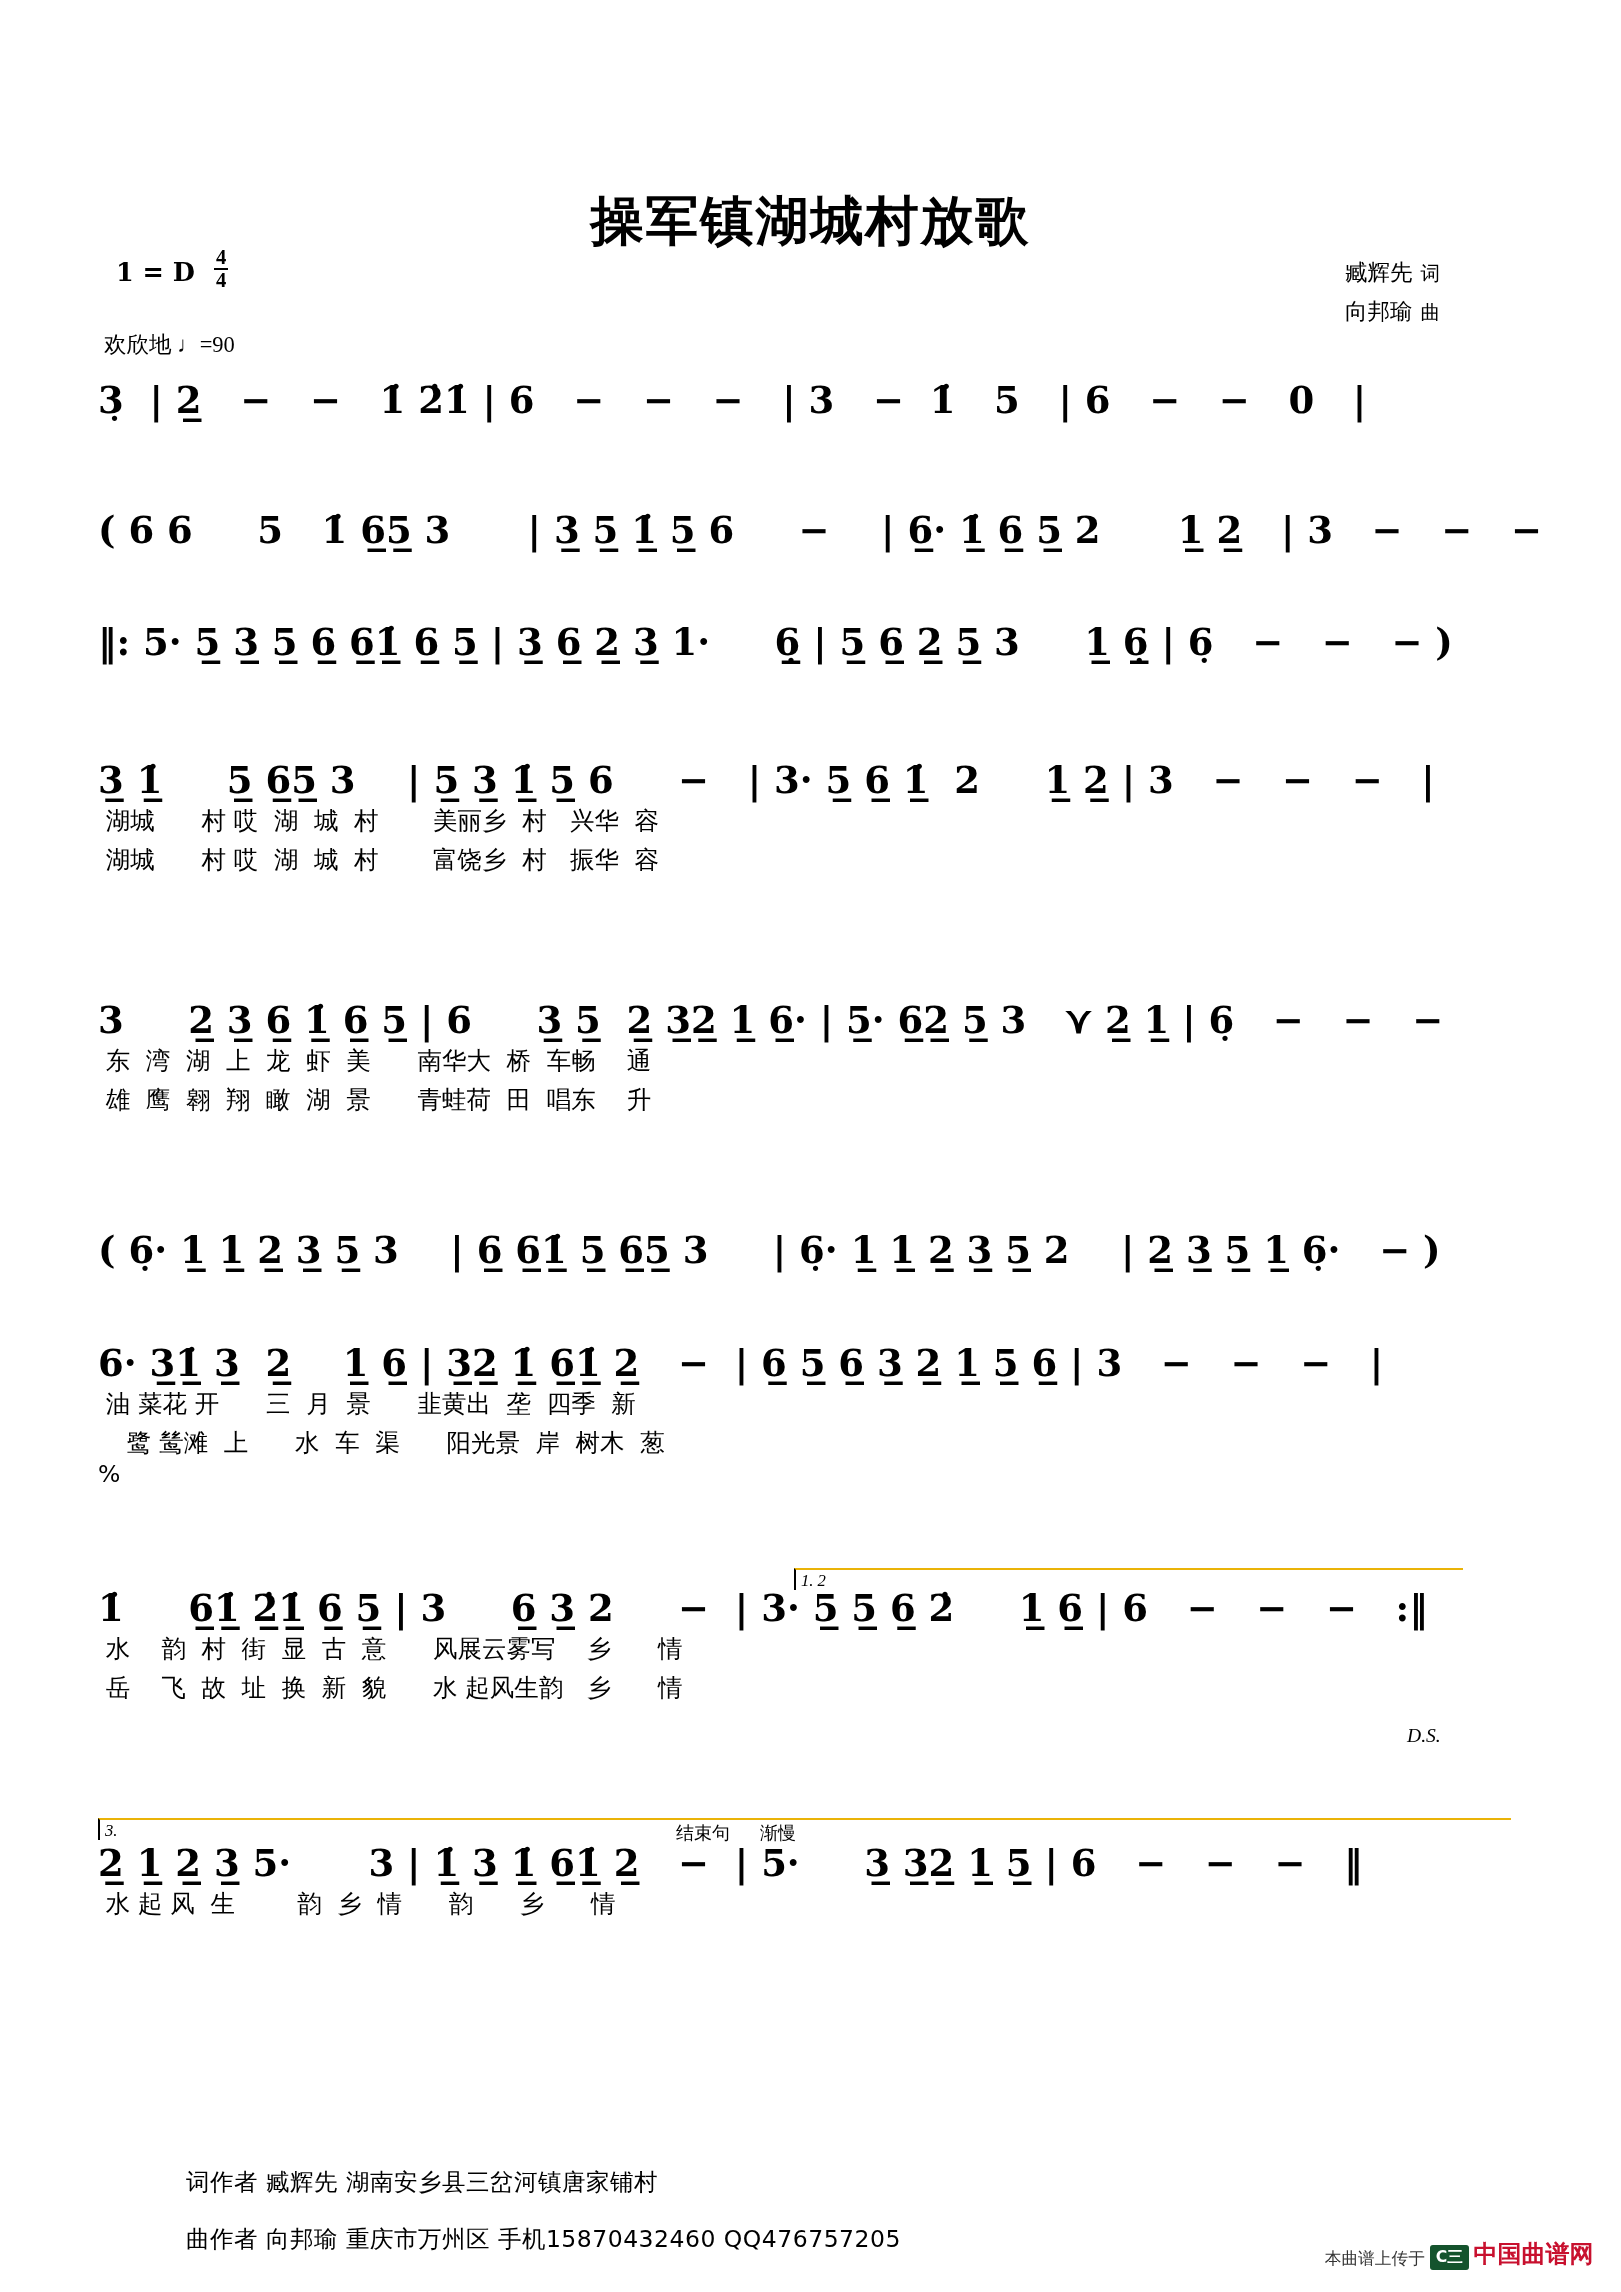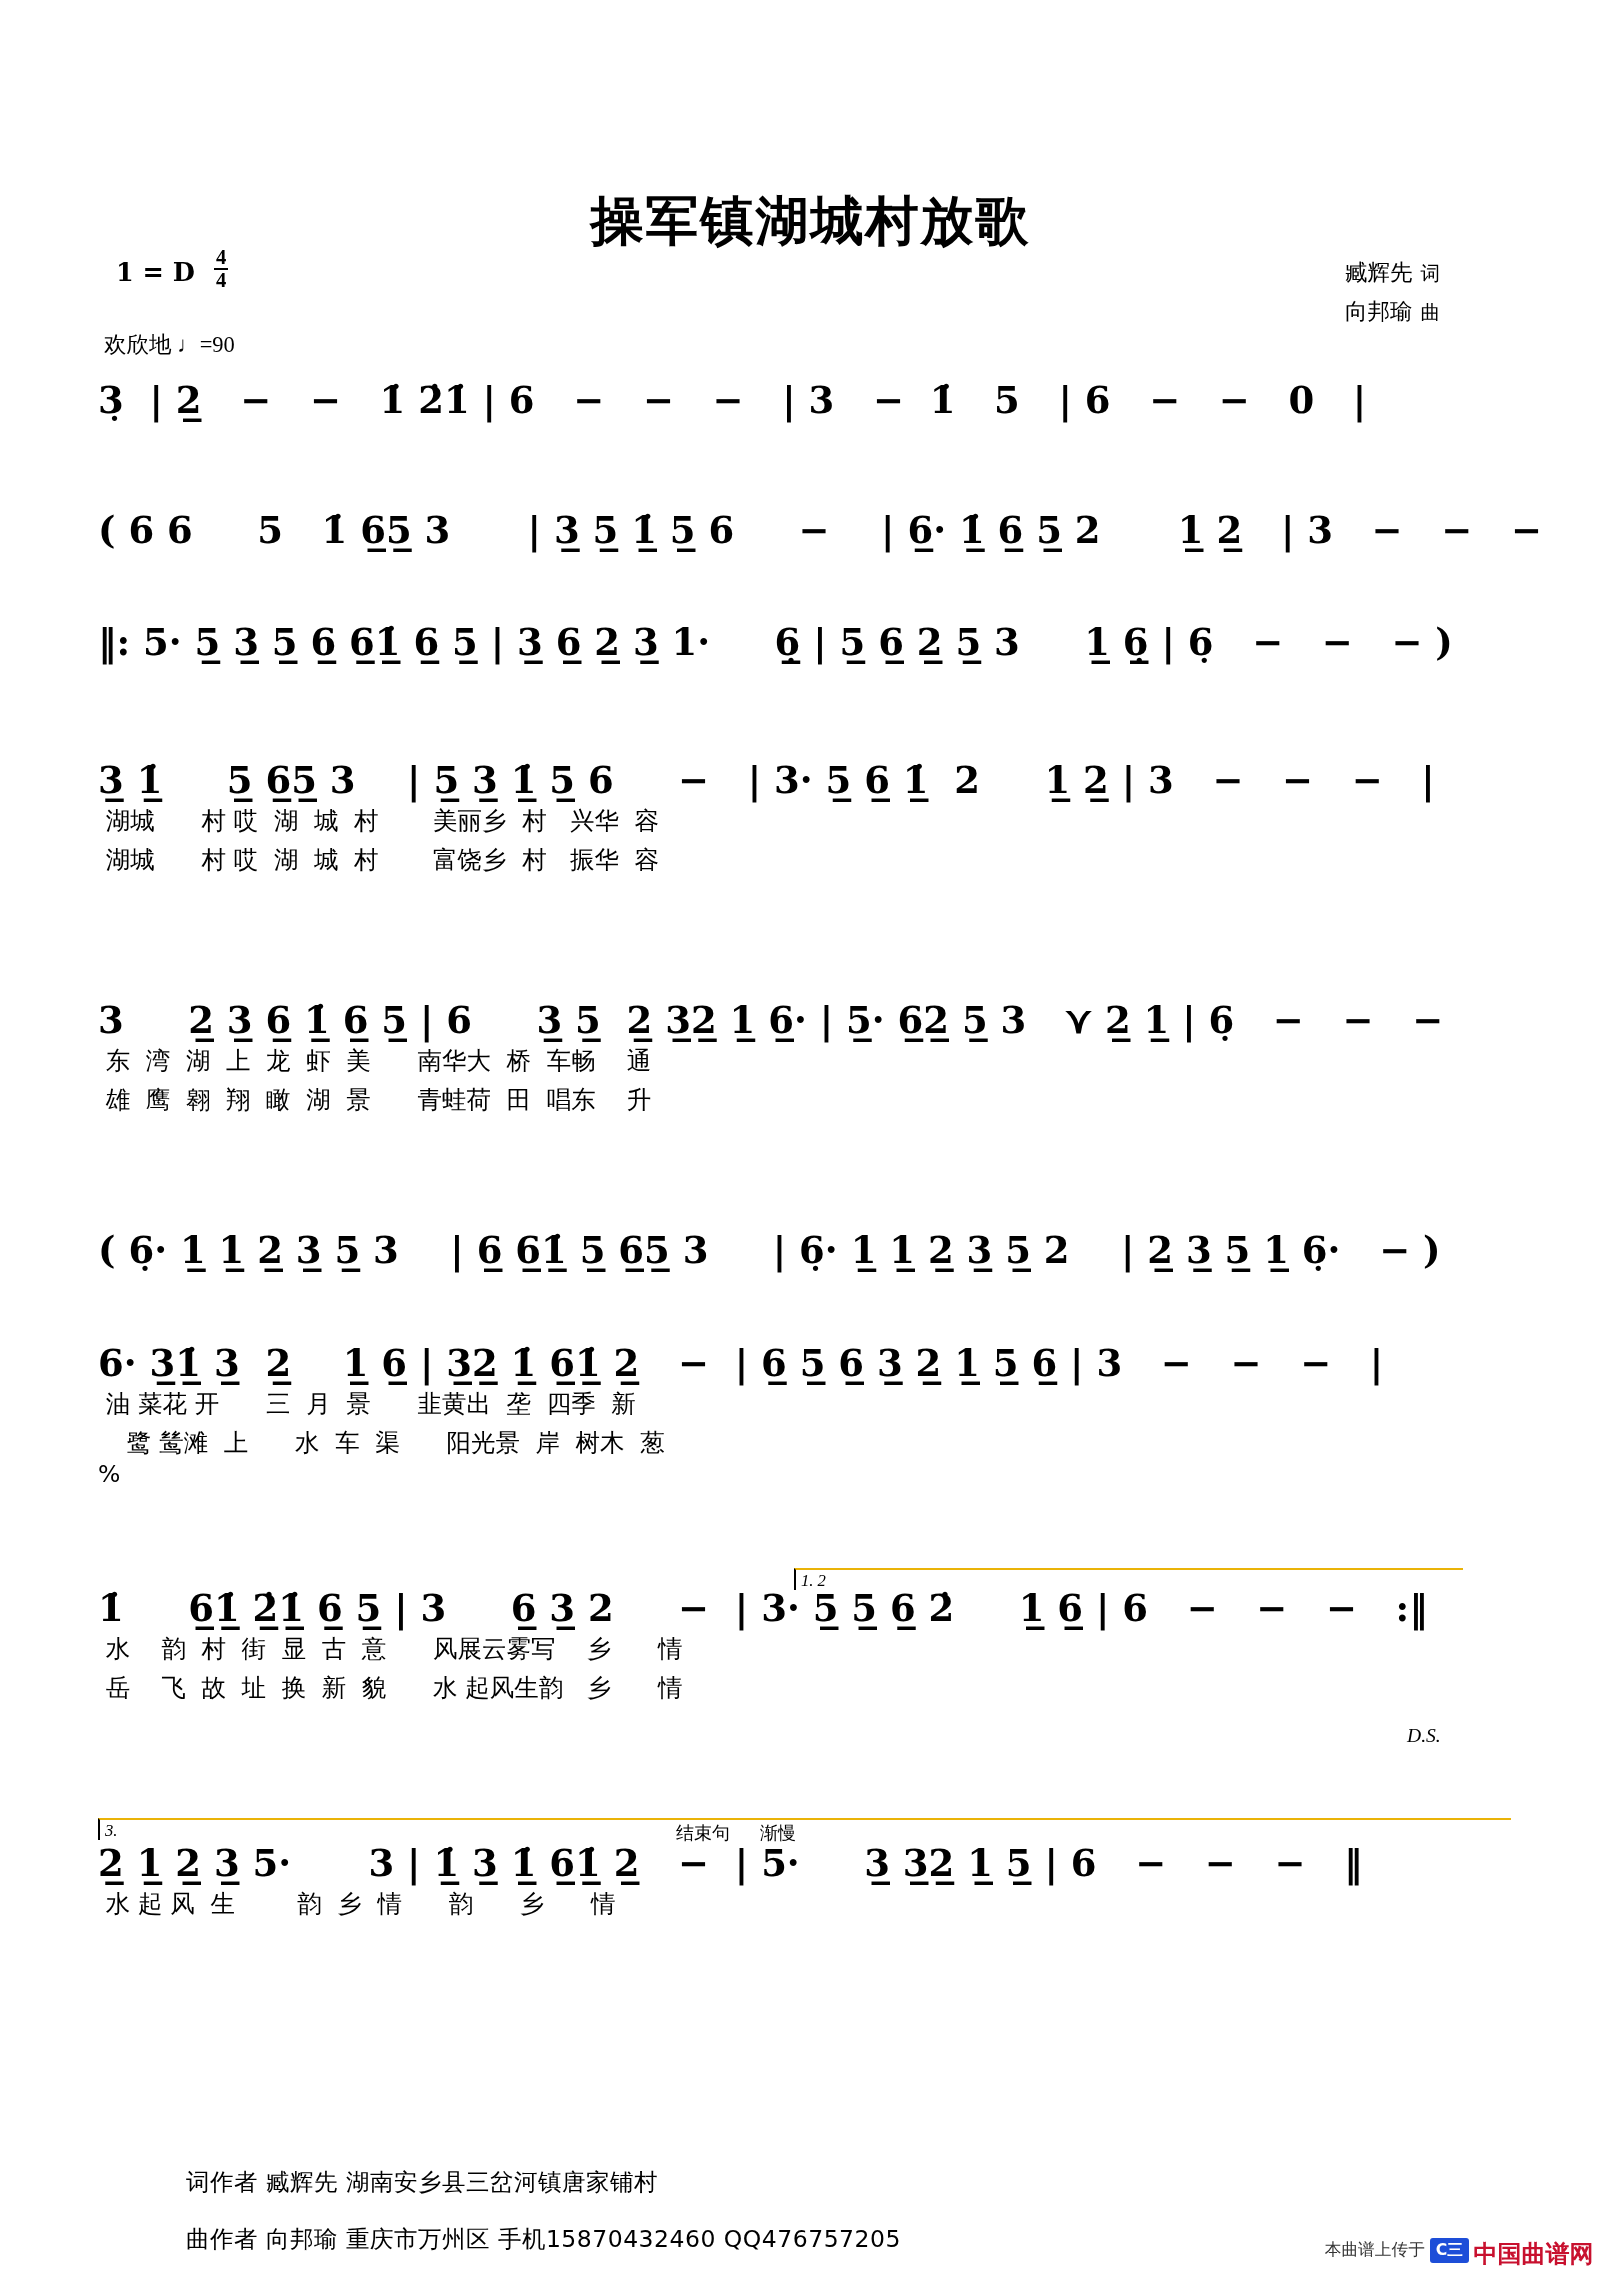--- a/index.html
+++ b/index.html
@@ -129,27 +129,27 @@
     left: 186px;
     font-size: 23.5px;
     font-family: "DejaVu Sans", sans-serif;
     letter-spacing: 0.5px;
   }
   .stamp {
     position: absolute;
     right: 27.4px;
     bottom: 23.5px;
     display: flex;
-    align-items: flex-start;
+    align-items: flex-end;
     font-size: 16.7px;
     font-family: "DejaVu Sans", sans-serif;
     color: #333;
   }
   .stamp .cn {
-    background: #1d4ed8;
+    background: #14532d;
     color: #fff;
     font-weight: bold;
     padding: 2px 5.9px;
     margin: 0 4.9px;
     border-radius: 2.9px;
     font-size: 15.7px;
   }
   .stamp .red { color: #c8102e; font-weight: bold; font-size: 24px; }
 </style>
 </head>

